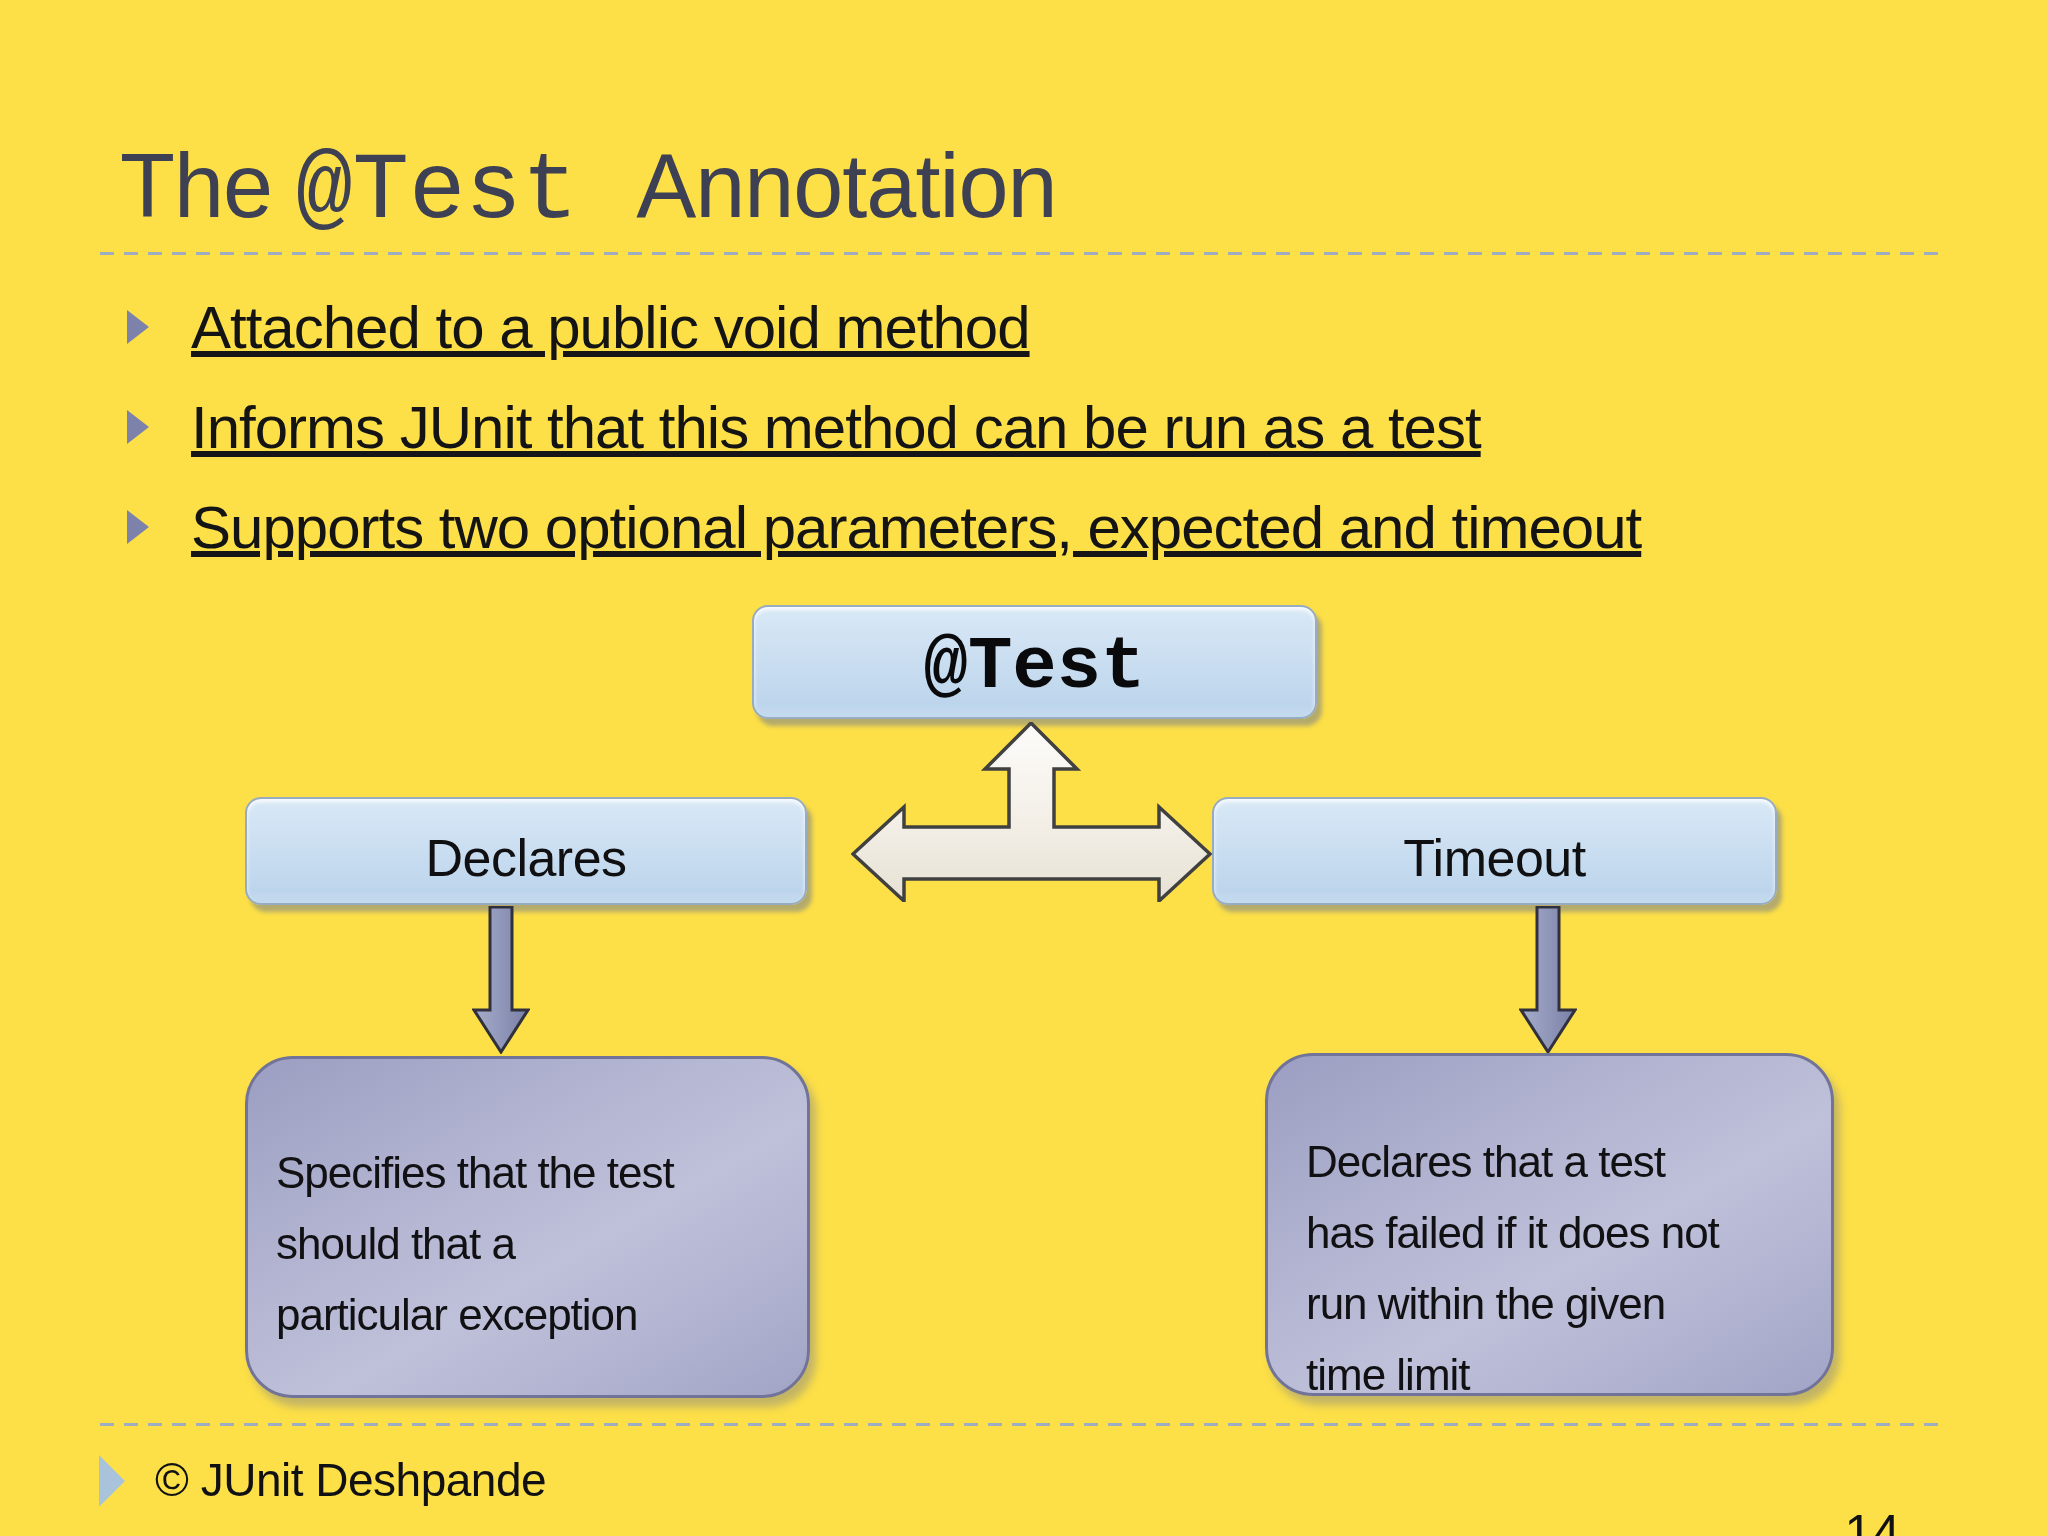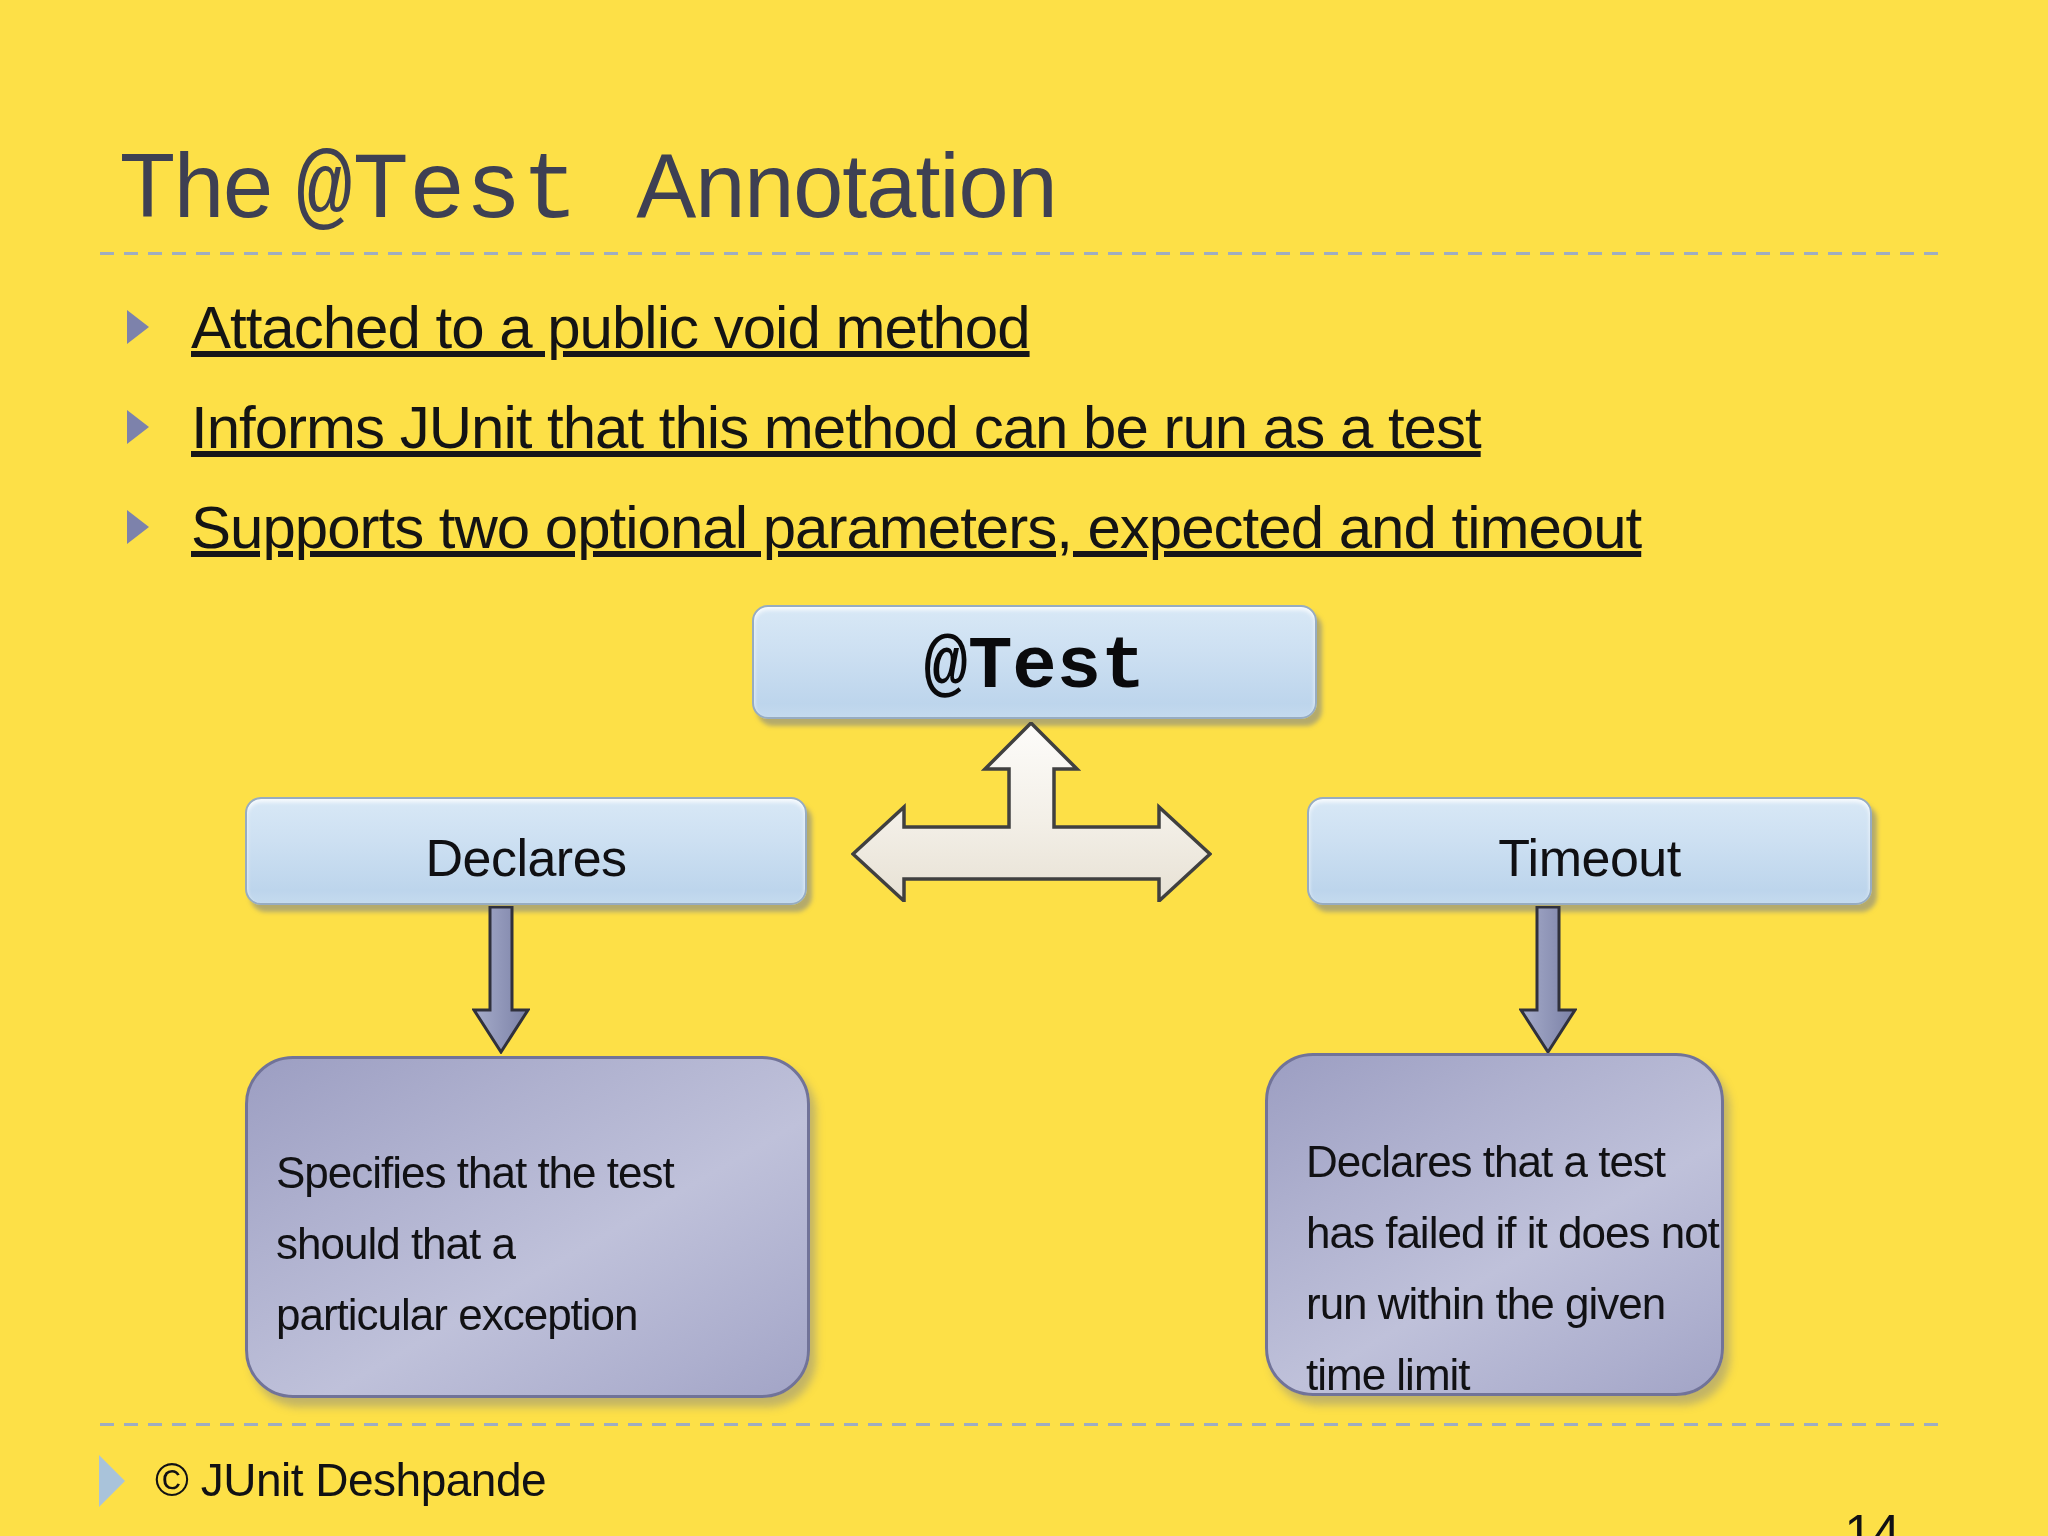--- a/index.html
+++ b/index.html
@@ -43,31 +43,31 @@
     border:2px solid #97acc1;border-radius:16px;
     box-shadow:5px 7px 4px rgba(120,126,138,0.55), inset 0 3px 4px rgba(255,255,255,0.85);
     display:flex;align-items:center;justify-content:center;
   }
   .box-test{left:752px;top:605px;width:565px;height:114px;}
   .box-test .label{
     font-family:"Liberation Mono",monospace;font-weight:bold;font-size:74px;
     color:#0a0a0c;padding-top:10px;
   }
   .box-expected{left:245px;top:797px;width:562px;height:108px;}
-  .box-timeout{left:1307px;top:797px;width:565px;height:108px;}
+  .box-timeout{left:1212px;top:797px;width:565px;height:108px;}
   .param-label{font-size:52px;color:#101013;padding-top:14px;letter-spacing:-0.5px;}
   
   .panel{
     position:absolute;box-sizing:border-box;
     background:linear-gradient(150deg,#9c9ec2 0%,#afb1cf 30%,#bfc1da 58%,#adafce 85%,#a2a4c6 100%);
     border:3px solid #717398;border-radius:48px;
     box-shadow:6px 9px 8px rgba(123,126,140,0.45);
   }
   .panel-left{left:245px;top:1056px;width:565px;height:342px;padding:78px 20px 0 28px;}
-  .panel-right{left:1265px;top:1053px;width:459px;height:343px;padding:70px 20px 0 38px;}
+  .panel-right{left:1265px;top:1053px;width:569px;height:343px;padding:70px 20px 0 38px;}
   .panel-line{
     font-size:44px;line-height:71px;letter-spacing:-1px;color:#111114;white-space:nowrap;
   }
   
   .svg-abs{position:absolute;}
   .tri-arrow{left:851px;top:722px;width:361px;height:180px;}
   .darrow-left{left:472px;top:906px;width:58px;height:148px;}
   .darrow-right{left:1519px;top:906px;width:58px;height:148px;}
   
   .footer-tri{

